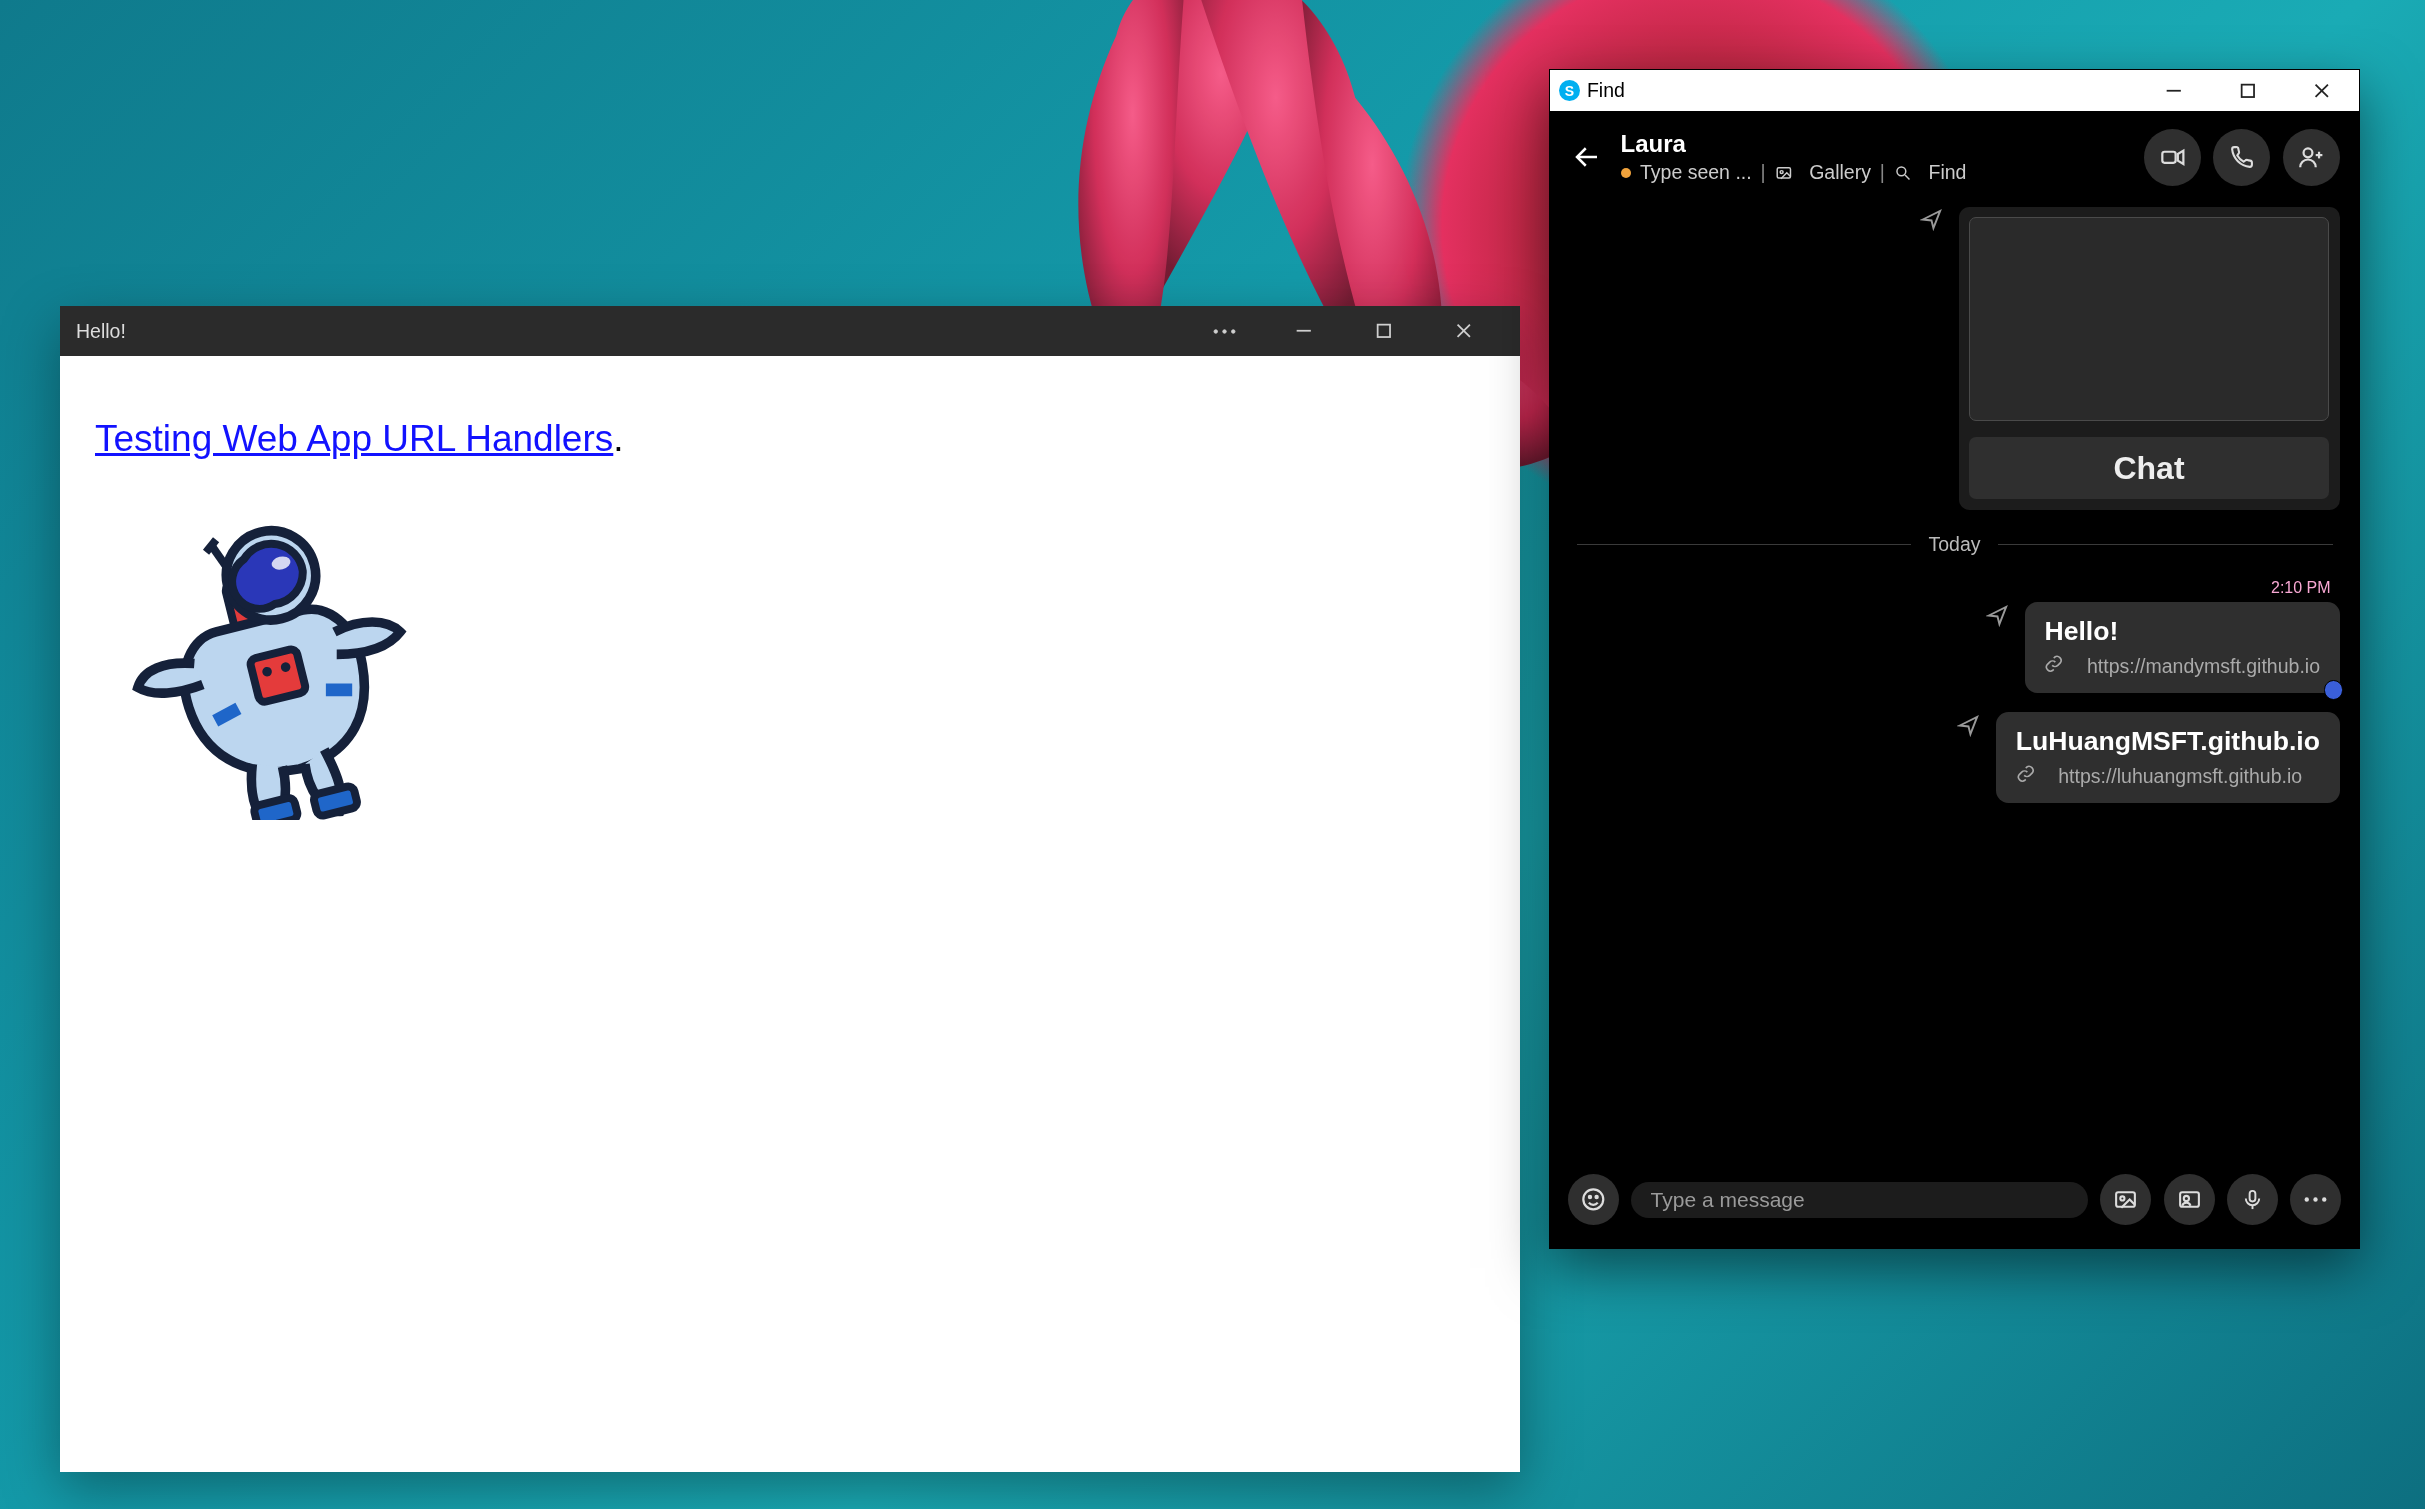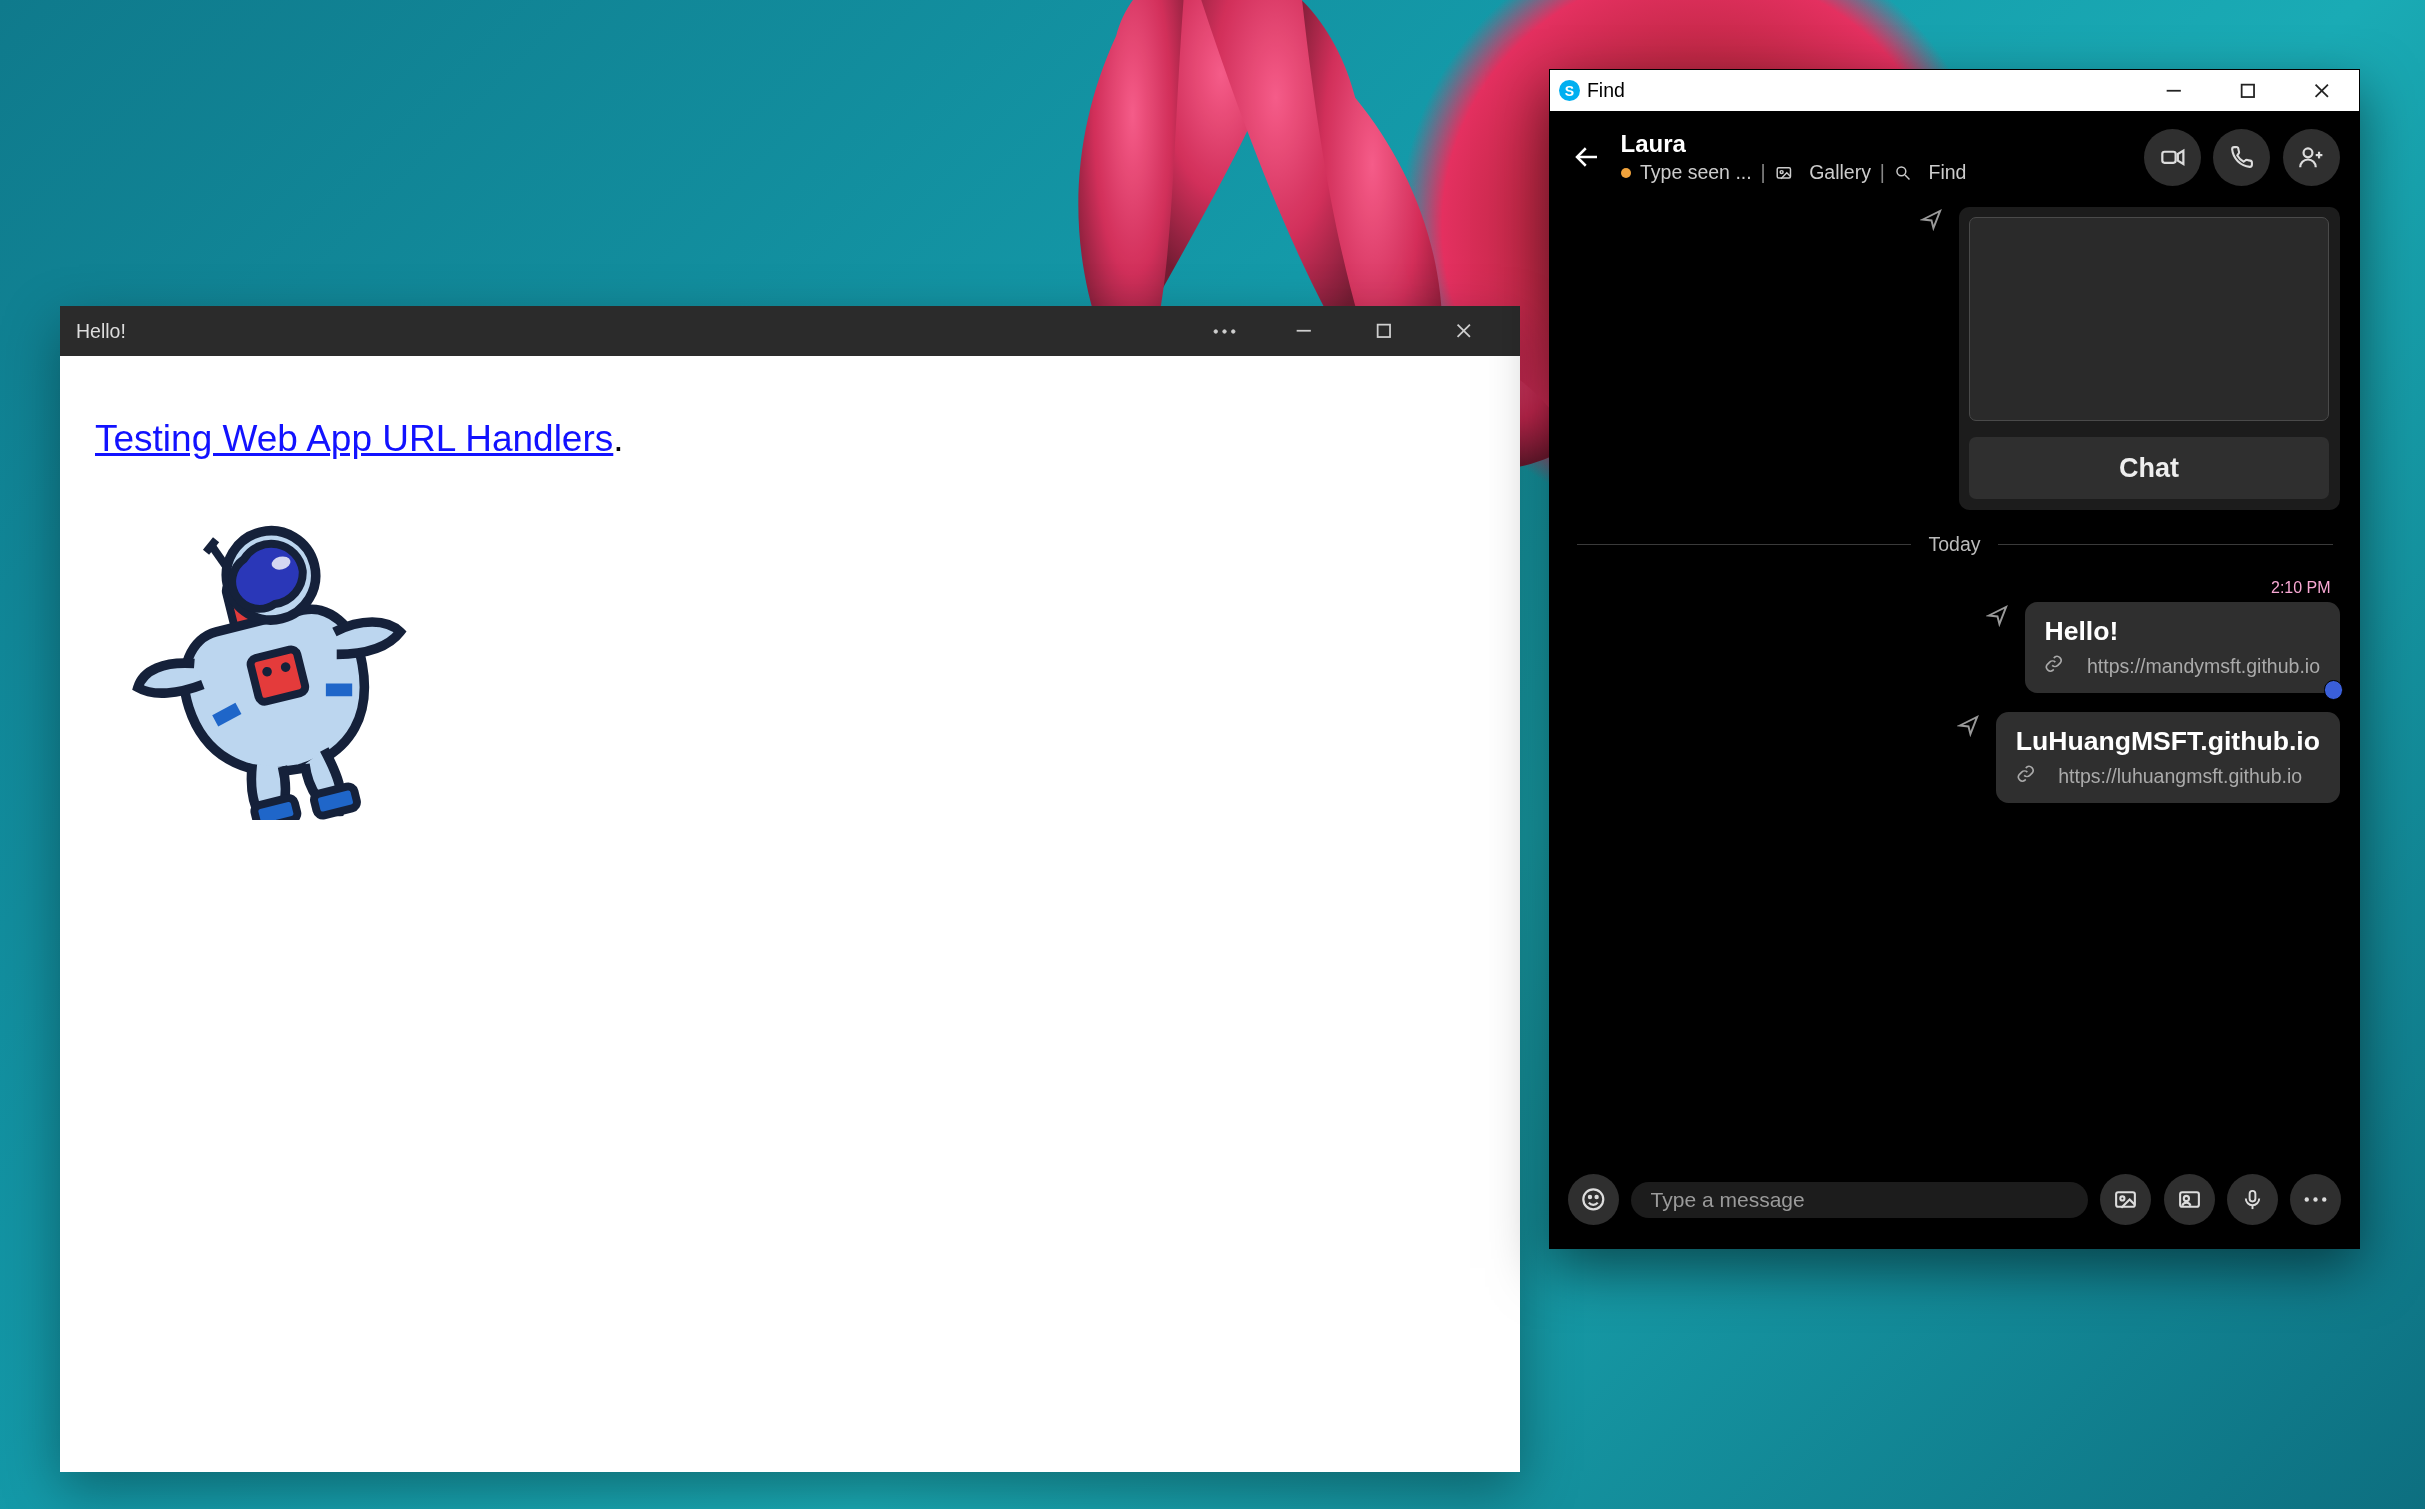--- a/index.html
+++ b/index.html
@@ -135,21 +135,21 @@
     background:#2a2a2a;
     border:1.8px solid #4a4a4a;
     border-radius:7px;
   }
   .chat-btn {
     margin-top:16px;
     height:62px;
     background:#2f2f2f;
     border-radius:7px;
     display:flex; align-items:center; justify-content:center;
-    font-size:27px; font-weight:600; color:#eee;
+    font-size:32px; font-weight:600; color:#eee;
     cursor:pointer;
   }
   .day-divider {
     display:flex; align-items:center; gap:17.7px;
     margin: 23px 7px;
     color:#bbb; font-size:19.5px;
   }
   .day-divider .line { flex:1; height:0.9px; background:#3a3a3a; }
   .time-stamp { text-align:right; color:#f9a8d4; font-size:16px; margin: 3.5px 8.9px 5.3px 0;}
   .msg-row { display:flex; gap:16px; justify-content:flex-end; margin-bottom:19.5px; position:relative; }

